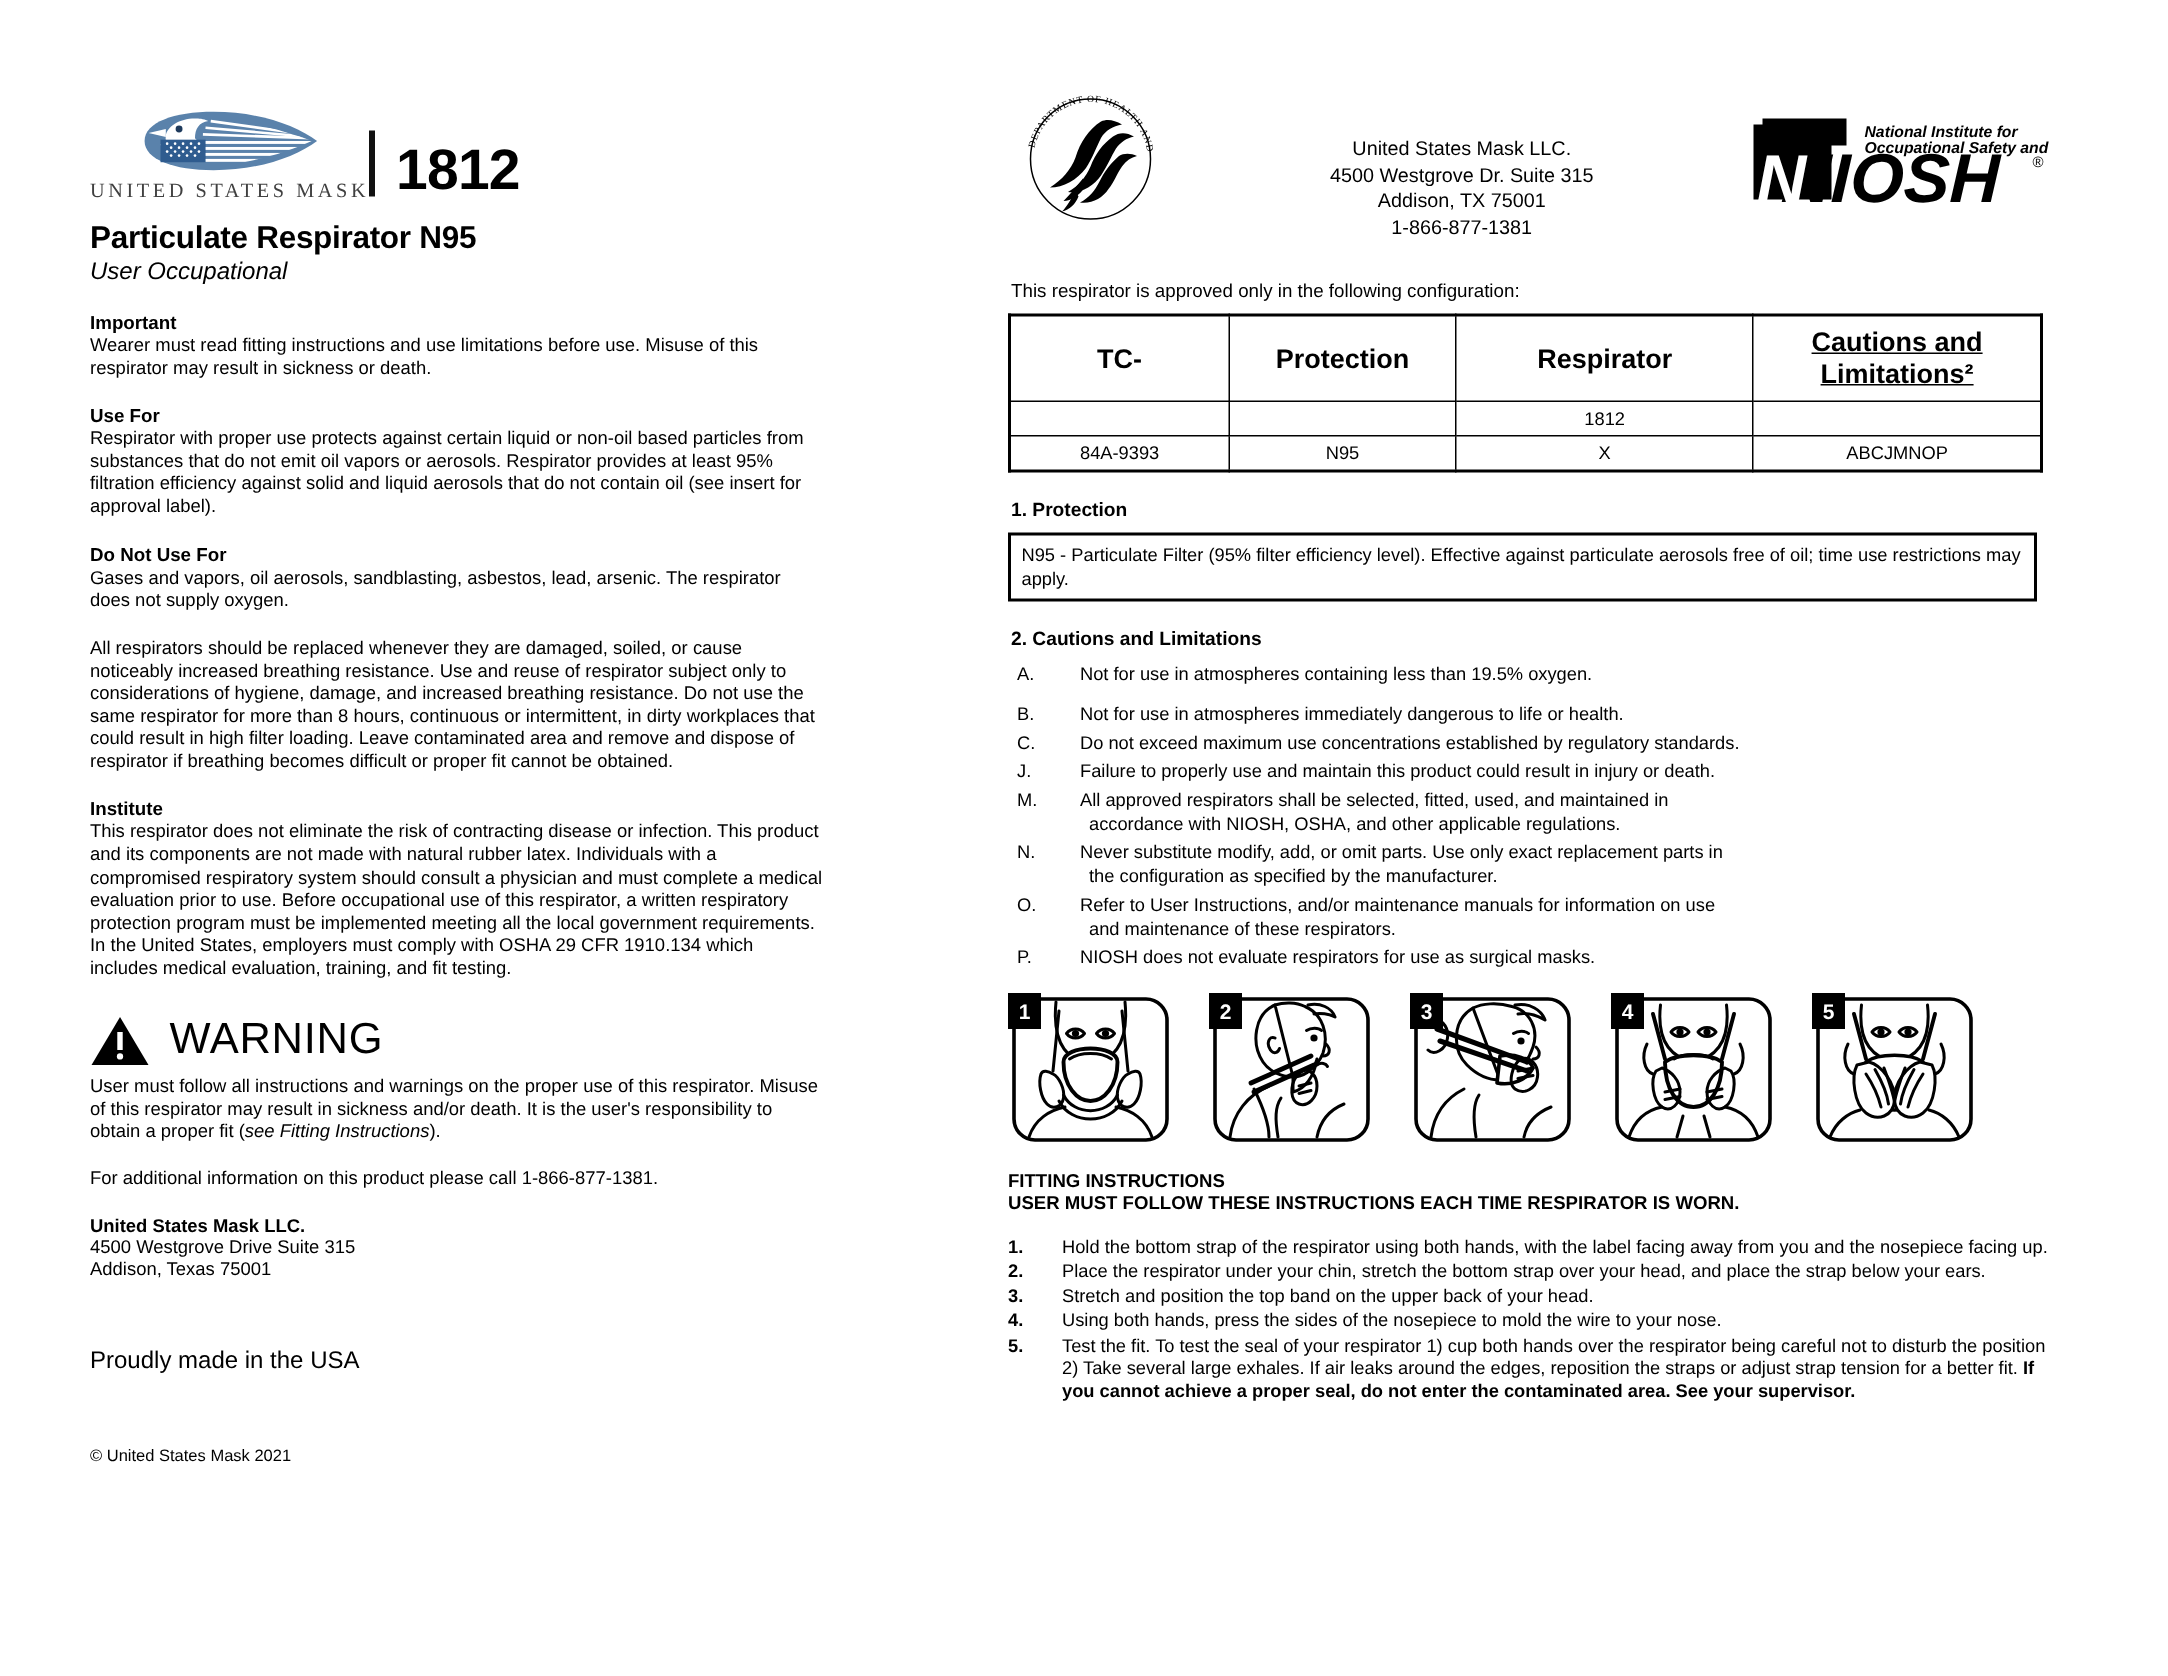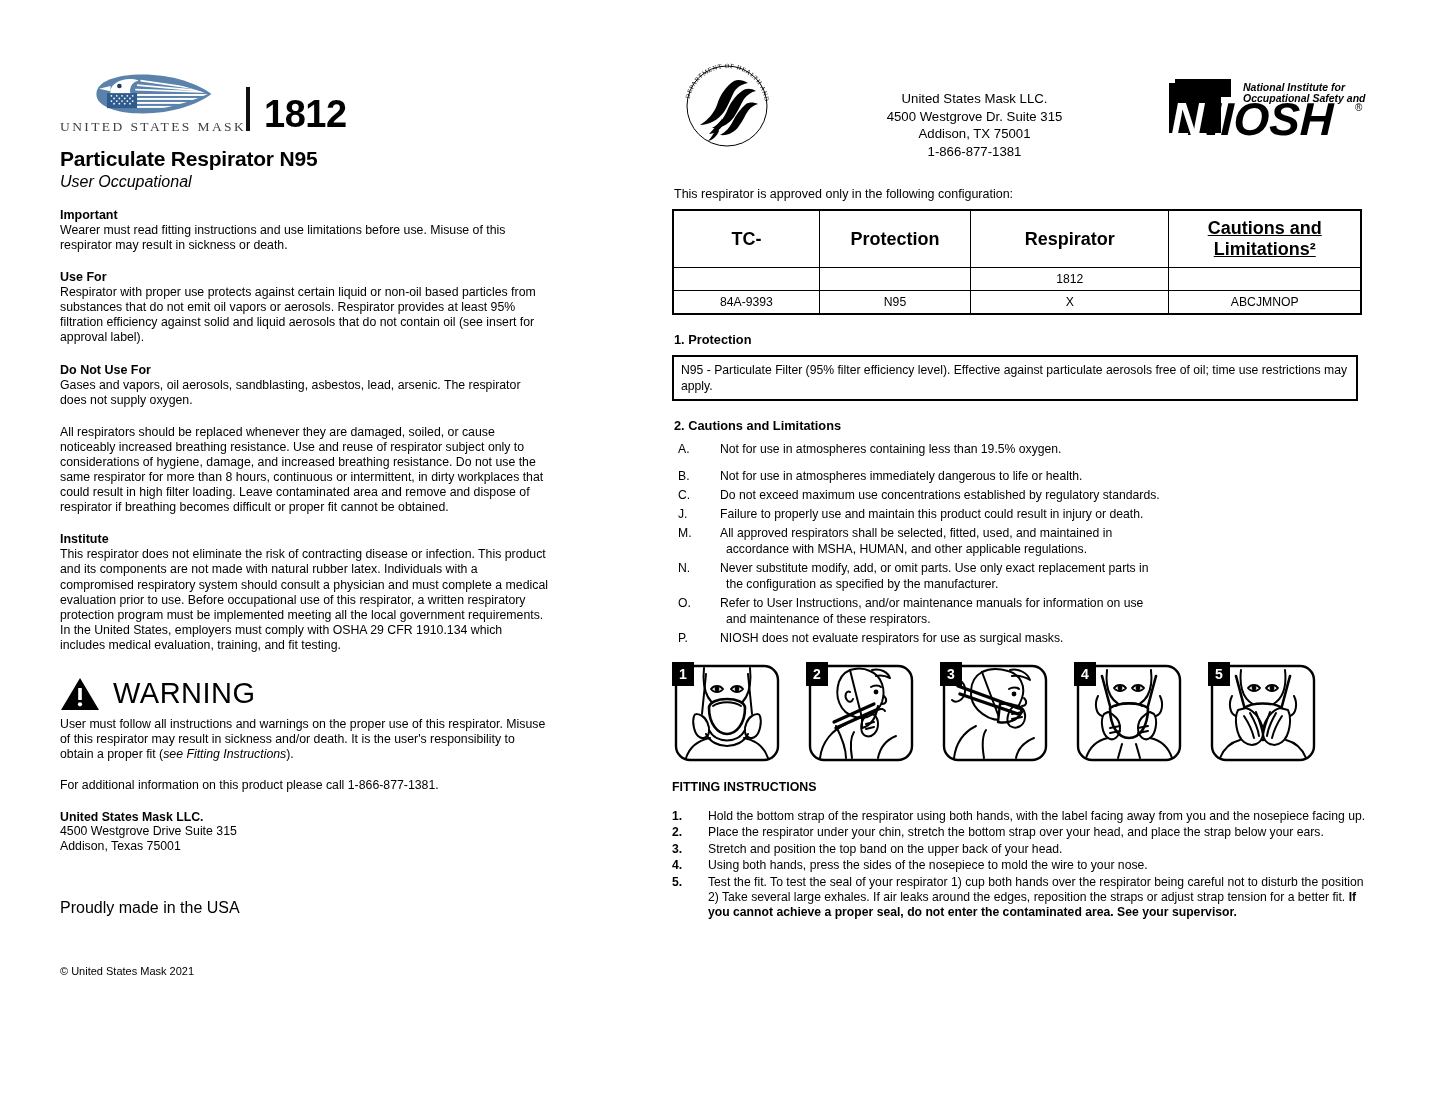--- a/index.html
+++ b/index.html
@@ -307,21 +307,21 @@
         <span class="cl-txt">Do not exceed maximum use concentrations established by regulatory standards.</span>
       </div>
       <div class="cl-item cl-sm">
         <span class="cl-key">J.</span>
         <span class="cl-txt">Failure to properly use and maintain this product could result in injury or death.</span>
       </div>
       <div class="cl-item cl-sm">
         <span class="cl-key">M.</span>
         <span class="cl-txt">All approved respirators shall be selected, fitted, used, and maintained in</span>
       </div>
-      <div class="cl-cont">accordance with MSHA, HUMAN, and other applicable regulations.</div>
+      <div class="cl-cont">accordance with NIOSH, OSHA, and other applicable regulations.</div>
 
       <div class="cl-item cl-sm">
         <span class="cl-key">N.</span>
         <span class="cl-txt">Never substitute modify, add, or omit parts. Use only exact replacement parts in</span>
       </div>
       <div class="cl-cont"> the configuration as specified by the manufacturer.</div>
 
       <div class="cl-item cl-sm">
         <span class="cl-key">O.</span>
         <span class="cl-txt">Refer to User Instructions, and/or maintenance manuals for information on use</span>
@@ -495,20 +495,21 @@
 
             <path d="M12 96 C16 86 24 80 32 78"></path>
             <path d="M98 96 C94 86 86 80 78 78"></path>
           </g>
         </svg>
         <div class="pnum">5</div>
       </div>
     </div>
 
     <div class="fit-h">FITTING INSTRUCTIONS</div>
+    <div class="fit-h" style="margin-top:0">USER MUST FOLLOW THESE INSTRUCTIONS EACH TIME RESPIRATOR IS WORN.</div>
 
     <div class="fit-list">
       <div class="fit-item">
         <span class="fit-n">1.</span>
         <span class="fit-t">Hold the bottom strap of the respirator using both hands, with the label facing away from you and the nosepiece facing up.</span>
       </div>
       <div class="fit-item">
         <span class="fit-n">2.</span>
         <span class="fit-t">Place the respirator under your chin, stretch the bottom strap over your head, and place the strap below your ears.</span>
       </div>

